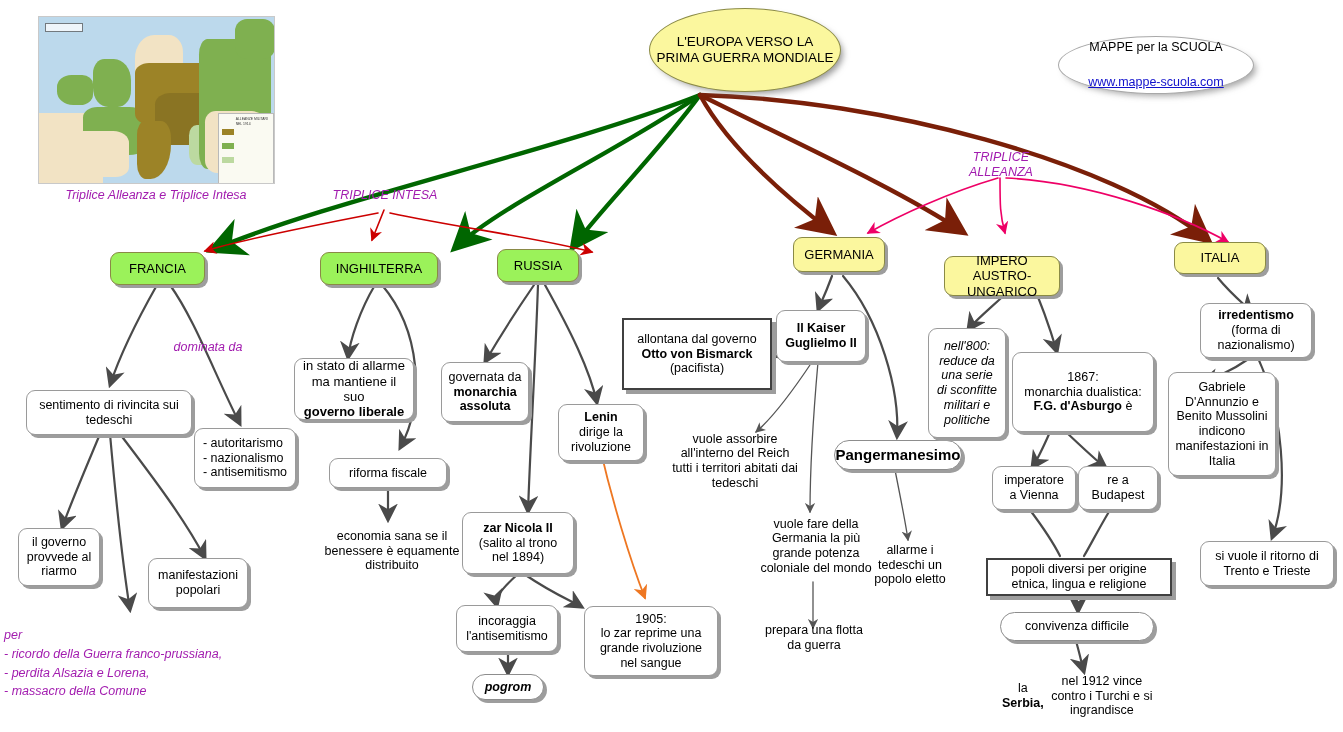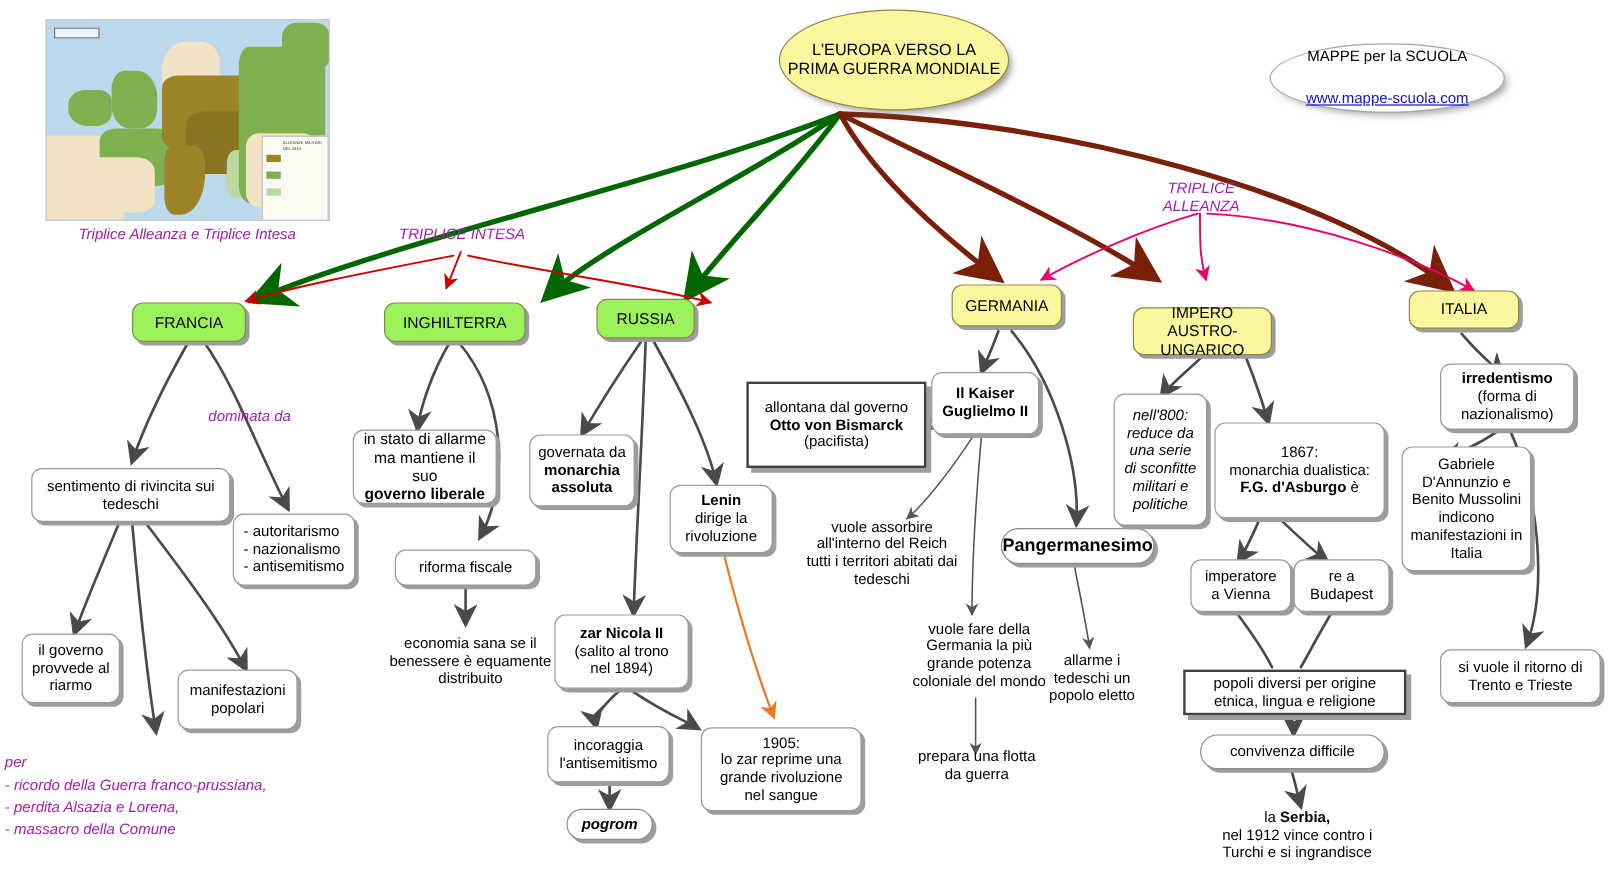--- a/index.html
+++ b/index.html
@@ -295,21 +295,21 @@
   </div>
 
   <div class="node rect" style="left:986px;top:558px;width:186px;height:38px;font-size:12.5px;">
     <span>popoli diversi per origine etnica, lingua e religione</span>
   </div>
 
   <div class="node pill" style="left:1000px;top:612px;width:154px;height:29px;font-size:12.5px;">
     <span>convivenza difficile</span>
   </div>
 
-  <div class="node plain" style="left:996px;top:668px;width:170px;height:56px;font-size:12.5px;flex-direction:column;">
+  <div class="node plain" style="left:996px;top:668px;width:170px;height:56px;font-size:12.5px;flex-direction:row;">
     <span><span>la </span><span class="b">Serbia,</span></span>
     <span>nel 1912 vince contro i Turchi e si ingrandisce</span>
   </div>
 
   <div class="node rr" style="left:1200px;top:303px;width:112px;height:55px;font-size:12.5px;flex-direction:column;">
     <span class="b">irredentismo</span>
     <span>(forma di nazionalismo)</span>
   </div>
 
   <div class="node rr" style="left:1168px;top:372px;width:108px;height:104px;font-size:12.5px;">

